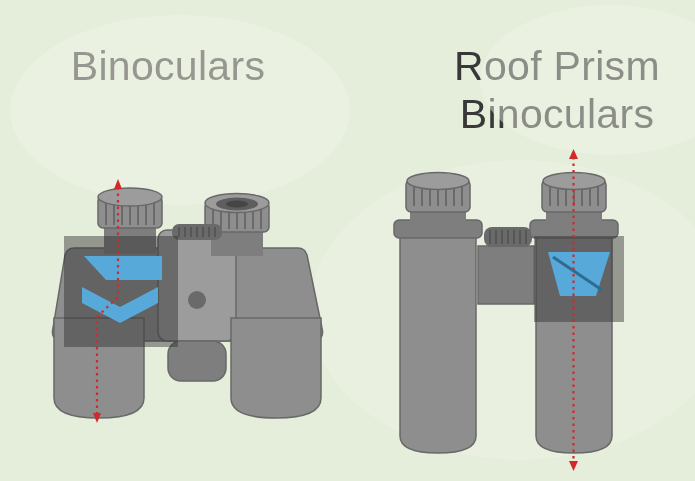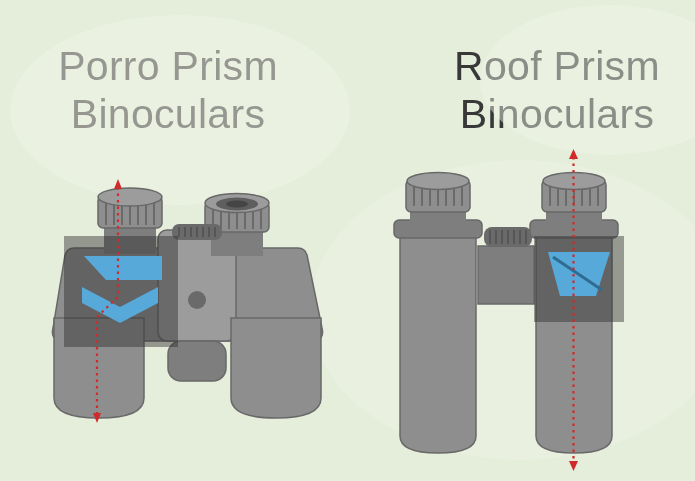--- a/index.html
+++ b/index.html
@@ -36,21 +36,20 @@
   .lp{stroke:var(--red,#d02a2a);stroke-width:2.2;fill:none;stroke-dasharray:2.5 4;}
   .arrow{fill:var(--red,#d02a2a);}
   .blob{fill:var(--blob,#f1f6e8);}
 </style>
 </head>
 <body>
 
 <div class="stage">
 
   <div class="title porro">
-    <div>Porro Prism</div>
     <div>Binoculars</div>
   </div>
 
   <div class="title roof">
     <div>Roof Prism</div>
     <div>Binoculars</div>
   </div>
 
   <svg class="diagram-svg" width="695" height="481" viewBox="0 0 695 481">
 

